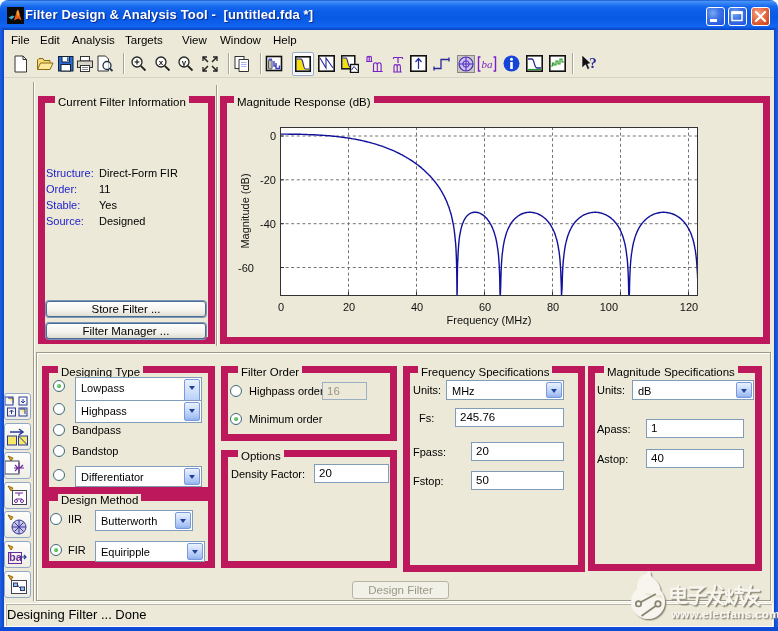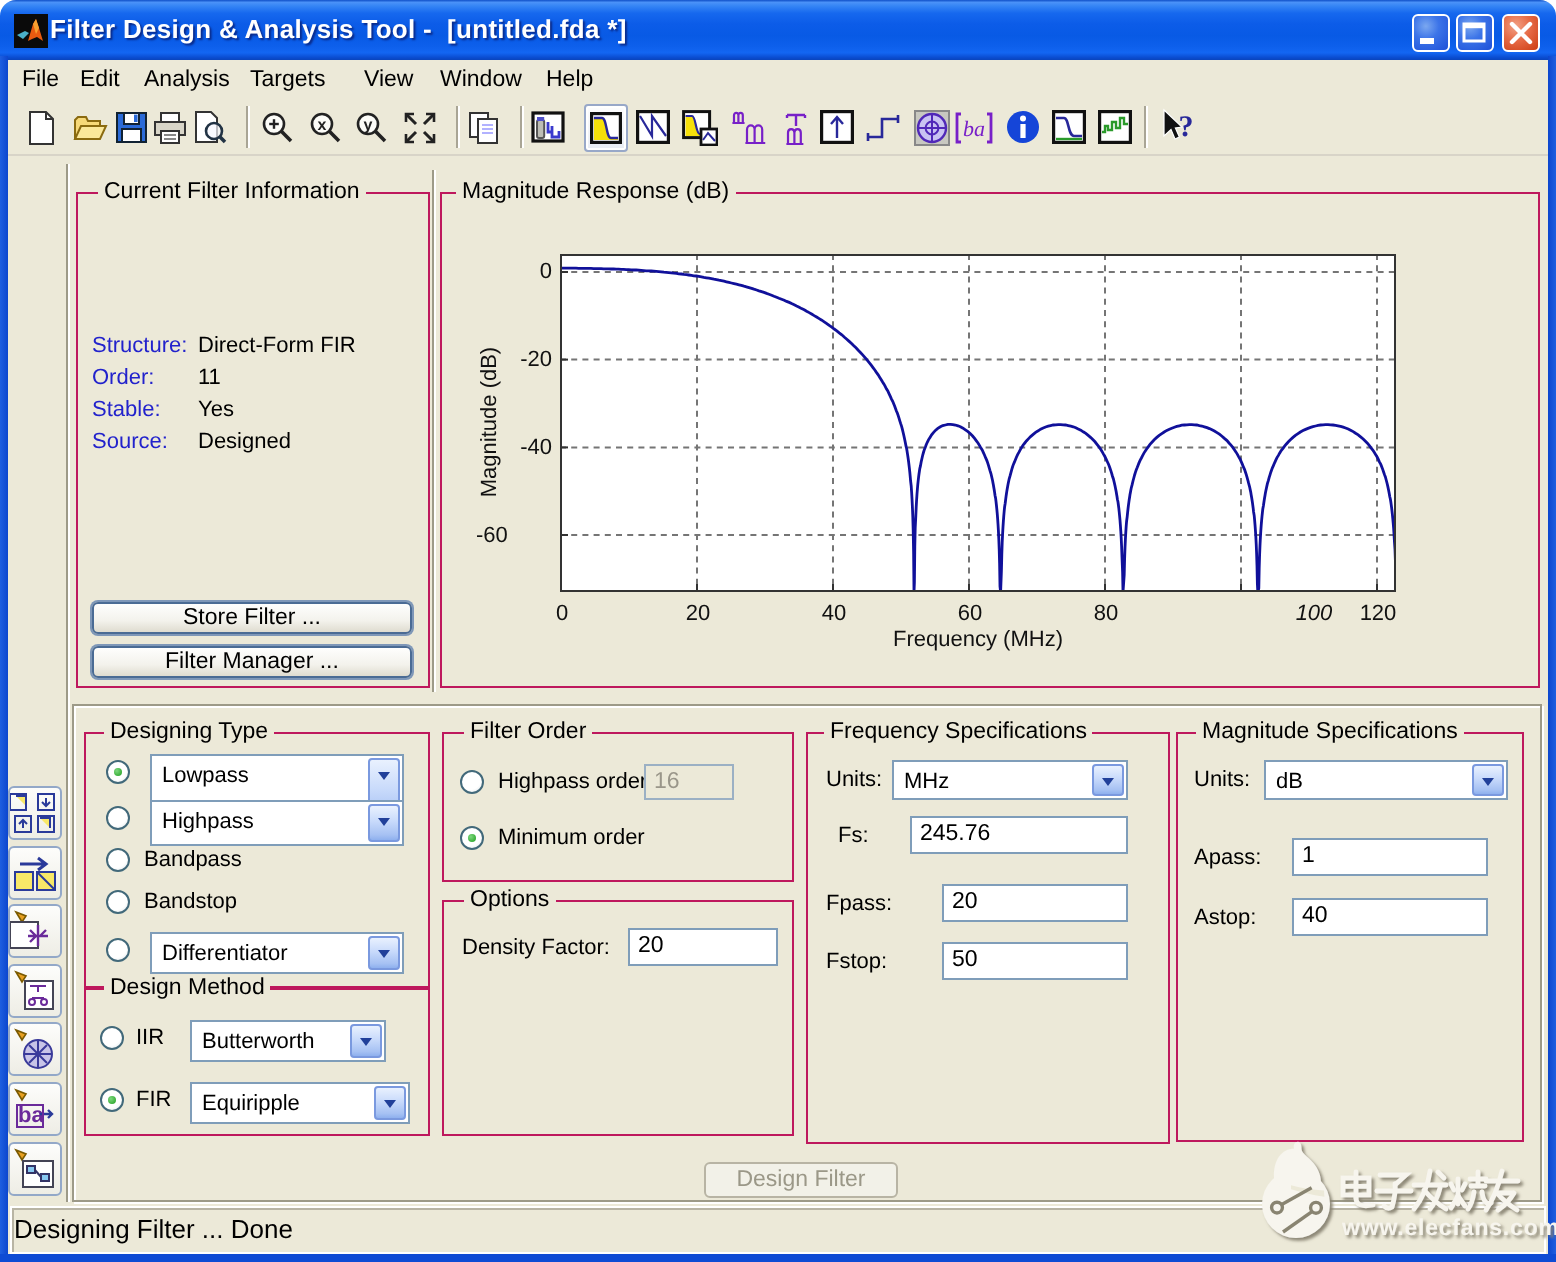--- a/index.html
+++ b/index.html
@@ -21,21 +21,21 @@
 
 #menubar { left:4px; top:30px; width:770px; height:20px; background:#ECE9D8; }
 .menu { position:absolute; top:4px; font-size:11.5px; color:#000; }
 
 #toolbar { left:4px; top:50px; width:770px; height:28px; background:#ECE9D8; border-bottom:1px solid #D8D4C8; }
 .tsep { position:absolute; top:3px; width:2px; height:21px; border-left:1px solid #A9A595; border-right:1px solid #fff; }
 .ticon { position:absolute; top:4px; }
 
 .sbtn { position:absolute; left:4px; width:27px; height:27px; border:1px solid #93A8C8; border-radius:3px; background:linear-gradient(180deg,#FDFDFB,#EEEDE5); }
 
-.fs { position:absolute; border:1px solid #be185d; }
+.fs { position:absolute; border:7px solid #be185d; }
 .legend { position:absolute; top:-7px; background:#ECE9D8; font-size:11.5px; color:#000; padding:0 3px; white-space:nowrap; }
 
 .etch-v { position:absolute; width:2px; border-left:1px solid #9D9A88; border-right:1px solid #FFFFFF; }
 .panel2 { position:absolute; border:1px solid #9D9A88; box-shadow:inset 1px 1px 0 #fff, 1px 1px 0 #fff; }
 
 
 .txt { position:absolute; font-size:11px; color:#000; white-space:nowrap; }
 .btn { position:absolute; border:1px solid #4A6B94; border-radius:3px; font-size:11.5px; color:#000; text-align:center;
   background:linear-gradient(180deg,#FEFEFD 0%,#F3F2EC 60%,#DFDCD0 100%); box-shadow:0 0 0 1px #7E97B8; }
 .input { position:absolute; background:#fff; border:1px solid #7F9DB9; font-size:11.5px; color:#000; padding:2px 0 0 4px; }
@@ -308,21 +308,21 @@
     <line x1="0" y1="96.7" x2="4" y2="96.7" class="tk"></line>
     <line x1="0" y1="140.5" x2="4" y2="140.5" class="tk"></line>
 <path d="M0.5,7.1 L1.8,7.1 L3.0,7.1 L4.3,7.1 L5.5,7.1 L6.8,7.1 L8.0,7.1 L9.3,7.2 L10.5,7.2 L11.8,7.2 L13.0,7.2 L14.3,7.2 L15.5,7.2 L16.8,7.3 L18.0,7.3 L19.3,7.3 L20.6,7.3 L21.8,7.4 L23.1,7.4 L24.3,7.4 L25.6,7.5 L26.8,7.5 L28.1,7.6 L29.3,7.6 L30.6,7.7 L31.8,7.7 L33.1,7.8 L34.3,7.8 L35.6,7.9 L36.8,8.0 L38.1,8.0 L39.4,8.1 L40.6,8.2 L41.9,8.3 L43.1,8.4 L44.4,8.4 L45.6,8.5 L46.9,8.6 L48.1,8.7 L49.4,8.8 L50.6,8.9 L51.9,9.1 L53.1,9.2 L54.4,9.3 L55.6,9.4 L56.9,9.6 L58.2,9.7 L59.4,9.9 L60.7,10.0 L61.9,10.2 L63.2,10.3 L64.4,10.5 L65.7,10.7 L66.9,10.9 L68.2,11.0 L69.4,11.2 L70.7,11.4 L71.9,11.7 L73.2,11.9 L74.4,12.1 L75.7,12.3 L77.0,12.6 L78.2,12.8 L79.5,13.1 L80.7,13.3 L82.0,13.6 L83.2,13.9 L84.5,14.2 L85.7,14.5 L87.0,14.8 L88.2,15.1 L89.5,15.4 L90.7,15.7 L92.0,16.1 L93.2,16.4 L94.5,16.8 L95.8,17.2 L97.0,17.6 L98.3,18.0 L99.5,18.4 L100.8,18.8 L102.0,19.2 L103.3,19.7 L104.5,20.1 L105.8,20.6 L107.0,21.1 L108.3,21.6 L109.5,22.1 L110.8,22.6 L112.1,23.1 L113.3,23.7 L114.6,24.2 L115.8,24.8 L117.1,25.4 L118.3,26.0 L119.6,26.6 L120.8,27.3 L122.1,27.9 L123.3,28.6 L124.6,29.3 L125.8,30.0 L127.1,30.8 L128.3,31.5 L129.6,32.3 L130.9,33.1 L132.1,33.9 L133.4,34.8 L134.6,35.7 L135.9,36.6 L137.1,37.5 L138.4,38.4 L139.6,39.4 L140.9,40.4 L142.1,41.5 L143.4,42.6 L144.6,43.7 L145.9,44.9 L146.9,45.9 L148.0,46.9 L149.0,48.0 L150.1,49.1 L151.1,50.2 L152.2,51.4 L153.2,52.6 L154.0,53.6 L154.9,54.7 L155.7,55.7 L156.5,56.8 L157.4,58.0 L158.2,59.2 L159.1,60.4 L159.9,61.7 L160.7,63.0 L161.3,64.0 L162.0,65.1 L162.6,66.2 L163.2,67.4 L163.9,68.5 L164.5,69.8 L165.1,71.1 L165.7,72.4 L166.4,73.8 L167.0,75.3 L167.4,76.3 L167.8,77.4 L168.2,78.5 L168.7,79.6 L169.1,80.8 L169.5,82.1 L169.9,83.4 L170.3,84.7 L170.8,86.2 L171.2,87.7 L171.6,89.4 L172.0,91.1 L172.4,93.0 L172.8,95.0 L173.0,96.1 L173.3,97.2 L173.5,98.4 L173.7,99.7 L173.9,101.0 L174.1,102.4 L174.3,103.9 L174.5,105.5 L174.7,107.2 L174.9,109.1 L175.1,111.2 L175.3,113.5 L175.6,116.0 L175.8,118.9 L176.0,122.3 L176.2,126.4 L176.4,131.4 L176.6,138.2 L176.8,148.8 L177.0,169.0 L177.2,164.2 L177.4,146.1 L177.6,137.1 L177.9,131.1 L178.1,126.6 L178.3,123.0 L178.5,120.0 L178.7,117.5 L178.9,115.2 L179.1,113.3 L179.3,111.6 L179.5,110.0 L179.7,108.6 L179.9,107.3 L180.2,106.1 L180.4,105.0 L180.6,103.9 L181.0,102.1 L181.4,100.4 L181.8,99.0 L182.2,97.7 L182.7,96.5 L183.1,95.4 L183.7,94.0 L184.3,92.8 L185.0,91.7 L185.8,90.4 L186.6,89.4 L187.7,88.2 L188.9,87.2 L190.2,86.4 L191.4,85.8 L192.7,85.5 L193.9,85.2 L195.2,85.2 L196.4,85.3 L197.7,85.5 L199.0,85.9 L200.2,86.4 L201.5,87.1 L202.7,87.9 L204.0,88.8 L205.2,89.9 L206.3,91.0 L207.3,92.2 L208.1,93.3 L209.0,94.5 L209.8,95.8 L210.4,96.9 L211.1,98.0 L211.7,99.3 L212.3,100.6 L212.9,102.1 L213.4,103.2 L213.8,104.3 L214.2,105.6 L214.6,106.9 L215.0,108.3 L215.5,109.9 L215.9,111.6 L216.3,113.4 L216.5,114.5 L216.7,115.5 L216.9,116.7 L217.1,117.9 L217.3,119.2 L217.5,120.6 L217.8,122.1 L218.0,123.7 L218.2,125.5 L218.4,127.4 L218.6,129.6 L218.8,132.1 L219.0,135.0 L219.2,138.3 L219.4,142.4 L219.6,147.6 L219.8,154.7 L220.0,166.2 L220.3,169.0 L220.7,158.6 L220.9,150.2 L221.1,144.4 L221.3,140.0 L221.5,136.4 L221.7,133.4 L221.9,130.8 L222.1,128.5 L222.3,126.5 L222.6,124.6 L222.8,123.0 L223.0,121.4 L223.2,120.0 L223.4,118.7 L223.6,117.5 L223.8,116.4 L224.0,115.3 L224.2,114.3 L224.6,112.4 L225.1,110.7 L225.5,109.2 L225.9,107.7 L226.3,106.4 L226.7,105.2 L227.2,104.1 L227.6,103.1 L228.2,101.6 L228.8,100.3 L229.5,99.1 L230.1,97.9 L230.7,96.9 L231.5,95.6 L232.4,94.5 L233.2,93.5 L234.3,92.3 L235.3,91.3 L236.6,90.2 L237.8,89.2 L239.1,88.4 L240.3,87.6 L241.6,87.0 L242.8,86.5 L244.1,86.1 L245.3,85.8 L246.6,85.5 L247.8,85.4 L249.1,85.3 L250.3,85.3 L251.6,85.4 L252.8,85.5 L254.1,85.8 L255.4,86.1 L256.6,86.4 L257.9,86.9 L259.1,87.5 L260.4,88.1 L261.6,88.9 L262.9,89.7 L264.1,90.7 L265.4,91.8 L266.4,92.8 L267.5,93.9 L268.5,95.2 L269.3,96.2 L270.2,97.4 L271.0,98.7 L271.6,99.8 L272.3,101.0 L272.9,102.2 L273.5,103.5 L274.2,105.0 L274.6,106.0 L275.0,107.1 L275.4,108.3 L275.8,109.6 L276.2,111.0 L276.7,112.5 L277.1,114.1 L277.5,115.9 L277.9,117.9 L278.1,118.9 L278.3,120.1 L278.5,121.3 L278.7,122.6 L279.0,124.0 L279.2,125.5 L279.4,127.1 L279.6,128.9 L279.8,130.9 L280.0,133.1 L280.2,135.7 L280.4,138.6 L280.6,142.0 L280.8,146.1 L281.0,151.5 L281.3,159.0 L281.5,169.0 L282.1,160.5 L282.3,152.5 L282.5,146.9 L282.7,142.6 L282.9,139.1 L283.1,136.1 L283.3,133.6 L283.6,131.3 L283.8,129.3 L284.0,127.5 L284.2,125.8 L284.4,124.3 L284.6,122.9 L284.8,121.6 L285.0,120.3 L285.2,119.2 L285.4,118.1 L285.6,117.1 L286.1,115.2 L286.5,113.5 L286.9,112.0 L287.3,110.5 L287.7,109.2 L288.1,108.0 L288.6,106.8 L289.0,105.7 L289.4,104.7 L290.0,103.3 L290.7,102.0 L291.3,100.8 L291.9,99.7 L292.5,98.7 L293.4,97.4 L294.2,96.3 L295.0,95.2 L296.1,94.0 L297.1,92.9 L298.4,91.7 L299.6,90.7 L300.9,89.8 L302.1,89.0 L303.4,88.2 L304.7,87.6 L305.9,87.1 L307.2,86.6 L308.4,86.2 L309.7,85.9 L310.9,85.6 L312.2,85.5 L313.4,85.4 L314.7,85.3 L315.9,85.3 L317.2,85.4 L318.4,85.5 L319.7,85.8 L320.9,86.0 L322.2,86.4 L323.5,86.8 L324.7,87.3 L326.0,87.9 L327.2,88.5 L328.5,89.3 L329.7,90.1 L331.0,91.1 L332.2,92.2 L333.5,93.3 L334.5,94.5 L335.6,95.7 L336.4,96.7 L337.2,97.9 L338.1,99.2 L338.7,100.2 L339.3,101.3 L340.0,102.5 L340.6,103.8 L341.2,105.2 L341.8,106.7 L342.3,107.8 L342.7,109.0 L343.1,110.2 L343.5,111.6 L343.9,113.0 L344.3,114.6 L344.8,116.4 L345.2,118.3 L345.4,119.3 L345.6,120.5 L345.8,121.6 L346.0,122.9 L346.2,124.2 L346.4,125.7 L346.6,127.2 L346.8,129.0 L347.1,130.8 L347.3,132.9 L347.5,135.3 L347.7,138.0 L347.9,141.1 L348.1,144.9 L348.3,149.6 L348.5,155.8 L348.7,165.1 L348.9,169.0 L349.4,167.2 L349.6,157.0 L349.8,150.5 L350.0,145.6 L350.2,141.7 L350.4,138.5 L350.6,135.7 L350.8,133.3 L351.0,131.2 L351.2,129.3 L351.4,127.5 L351.7,125.9 L351.9,124.5 L352.1,123.1 L352.3,121.9 L352.5,120.7 L352.7,119.5 L352.9,118.5 L353.3,116.6 L353.7,114.8 L354.2,113.2 L354.6,111.7 L355.0,110.4 L355.4,109.1 L355.8,108.0 L356.2,106.9 L356.7,105.8 L357.3,104.4 L357.9,103.1 L358.5,101.8 L359.2,100.7 L359.8,99.6 L360.6,98.3 L361.5,97.2 L362.3,96.1 L363.1,95.1 L364.2,93.9 L365.2,92.9 L366.5,91.7 L367.7,90.7 L369.0,89.8 L370.2,89.0 L371.5,88.3 L372.8,87.7 L374.0,87.2 L375.3,86.7 L376.5,86.3 L377.8,86.0 L379.0,85.7 L380.3,85.5 L381.5,85.4 L382.8,85.3 L384.0,85.3 L385.3,85.4 L386.5,85.5 L387.8,85.7 L389.0,85.9 L390.3,86.2 L391.6,86.6 L392.8,87.0 L394.1,87.5 L395.3,88.1 L396.6,88.8 L397.8,89.6 L399.1,90.4 L400.3,91.4 L401.6,92.5 L402.6,93.5 L403.7,94.6 L404.7,95.8 L405.5,96.9 L406.4,98.0 L407.2,99.3 L407.8,100.3 L408.5,101.4 L409.1,102.6 L409.7,103.9 L410.4,105.2 L411.0,106.7 L411.4,107.8 L411.8,109.0 L412.2,110.2 L412.7,111.5 L413.1,113.0 L413.5,114.5 L413.9,116.2 L414.3,118.1 L414.5,119.1 L414.7,120.2 L414.9,121.4 L415.2,122.6 L415.4,123.9 L415.6,125.3 L415.8,126.8 L416.0,128.5 L416.2,130.3 L416.4,132.3 L416.6,134.5 L416.8,137.0 L417.0,140.0 L417.2,143.4 L417.5,147.7 L417.7,153.2 L417.9,160.9 L418.1,169.0 L418.1,169.0" fill="none" stroke="#10109A" stroke-width="1.4"></path>
 <rect x="0.5" y="0.5" width="417" height="168" fill="none" stroke="#333" stroke-width="1"></rect>
 </svg>
 <div class="ptick" style="left:266px; top:301px; width:30px; text-align:center;">0</div>
 <div class="ptick" style="left:334px; top:301px; width:30px; text-align:center;">20</div>
 <div class="ptick" style="left:402px; top:301px; width:30px; text-align:center;">40</div>
 <div class="ptick" style="left:470px; top:301px; width:30px; text-align:center;">60</div>
 <div class="ptick" style="left:538px; top:301px; width:30px; text-align:center;">80</div>
-<div class="ptick" style="left:642px; top:301px; width:30px; text-align:center;font-style:italic;">100</div>
+<div class="ptick" style="left:588px; top:301px; width:30px; text-align:right;">100</div>
 <div class="ptick" style="left:674px; top:301px; width:30px; text-align:center;">120</div>
 <div class="ptick" style="left:238px; top:130px; width:38px; text-align:right;">0</div>
 <div class="ptick" style="left:238px; top:174px; width:38px; text-align:right;">-20</div>
 <div class="ptick" style="left:238px; top:218px; width:38px; text-align:right;">-40</div>
 <div class="ptick" style="left:238px; top:262px; width:38px; text-align:left;">-60</div>
 <div class="ptick" style="left:429px; top:314px; width:120px; text-align:center;">Frequency (MHz)</div>
 <div class="ptick" style="left:194px; top:205px; width:102px; text-align:center; transform:rotate(-90deg); transform-origin:center;">Magnitude (dB)</div>
 
 <div class="panel2" style="left:36px; top:352px; width:735px; height:249px;"></div>
 

